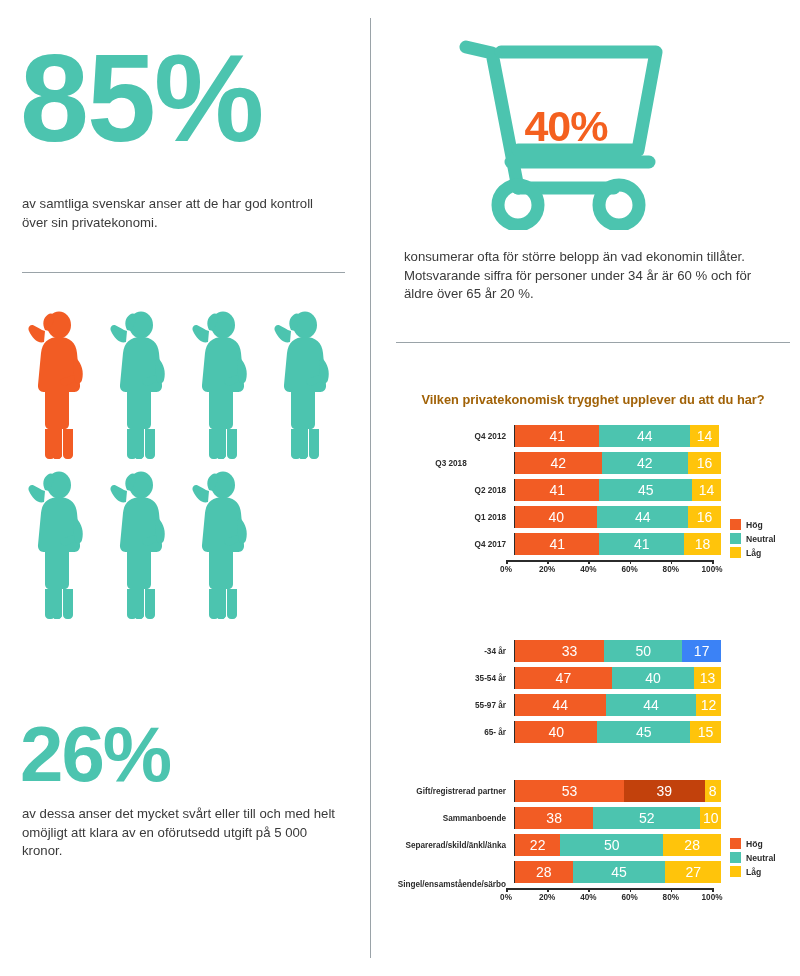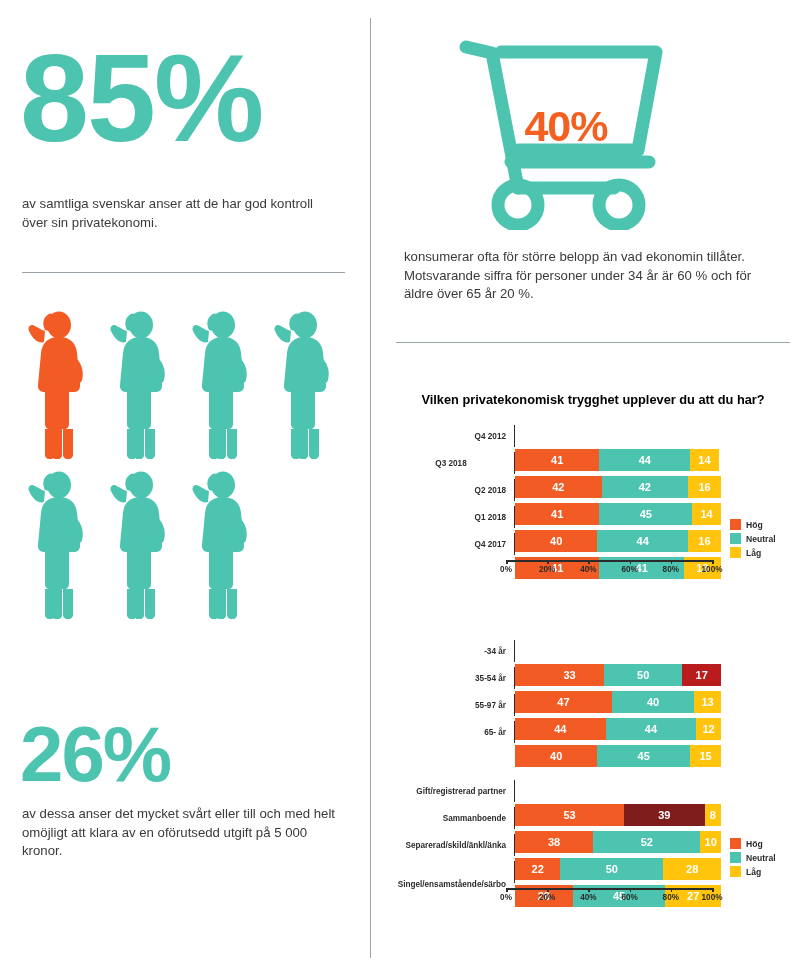--- a/index.html
+++ b/index.html
@@ -89,21 +89,21 @@
   }
   #text-cart { left: 404px; top: 248px; width: 360px; }
 
   .chart-title {
     position: absolute;
     left: 396px; top: 392px;
     width: 394px;
     text-align: center;
     font-size: 12.8px;
     font-weight: bold;
-    color: #000000;
+    color: #a16207;
   }
 
   
   .chart { position: absolute; }
   #chart-quarters { left: 396px; top: 425px; width: 394px; }
   #chart-age      { left: 396px; top: 640px; width: 394px; }
   #chart-house    { left: 396px; top: 780px; width: 394px; }
 
   .bar-row {
     display: flex;
@@ -125,24 +125,23 @@
     width: 206px;
     height: 22px;
     display: flex;
     border-left: 1.5px solid #2b2b2b;
   }
   .seg {
     height: 100%;
     display: flex;
     align-items: center;
     justify-content: center;
-    font-size: 11px;
-    font-weight: bold;
+    font-size: 14px;
+    font-weight: normal;
     color: #ffffff;
-    margin-top: 24px;
   }
   .seg.hog { background: #f25c24; }
   .seg.neutral { background: #4cc4af; }
   .seg.lag { background: #ffc40b; }
 
   .axis {
     margin-left: 110px;
     width: 206px;
     position: relative;
     height: 20px;
@@ -387,21 +386,21 @@
         <div class="axis-tick" style="left: 206px;"></div>
         <div class="axis-lbl" style="left: 206px;">100%</div>
       </div>
     </div>
   <div class="chart" id="chart-age">
       <div class="bar-row">
         <div class="bar-label" style="width: 110px;">-34 år</div>
         <div class="bar-track" style="width: 206px;">
           <div class="seg hog" style="width: 91px; background: rgb(242, 92, 36); padding-left: 20px;">33</div>
           <div class="seg neutral" style="width: 103px; background: rgb(76, 196, 175);">50</div>
-          <div class="seg lag" style="width: 51px; background: #b91c1c;">17</div>
+          <div class="seg lag" style="width: 51px; background: #3b82f6;">17</div>
         </div>
       </div>
       <div class="bar-row">
         <div class="bar-label" style="width: 110px;">35-54 år</div>
         <div class="bar-track" style="width: 206px;">
           <div class="seg hog" style="width: 96.82px; background: rgb(242, 92, 36);">47</div>
           <div class="seg neutral" style="width: 82.4px; background: rgb(76, 196, 175);">40</div>
           <div class="seg lag" style="width: 26.78px; background: rgb(255, 196, 11);">13</div>
         </div>
       </div>
@@ -420,21 +419,21 @@
           <div class="seg neutral" style="width: 92.7px; background: rgb(76, 196, 175);">45</div>
           <div class="seg lag" style="width: 30.9px; background: rgb(255, 196, 11);">15</div>
         </div>
       </div>
     </div>
   <div class="chart" id="chart-house">
       <div class="bar-row">
         <div class="bar-label" style="width: 110px;">Gift/registrerad partner</div>
         <div class="bar-track" style="width: 206px;">
           <div class="seg hog" style="width: 109.18px; background: rgb(242, 92, 36);">53</div>
-          <div class="seg neutral" style="width: 80.34px; background: #7f1d1d;">39</div>
+          <div class="seg neutral" style="width: 80.34px; background: #c2410c;">39</div>
           <div class="seg lag" style="width: 16.48px; background: rgb(255, 196, 11);">8</div>
         </div>
       </div>
       <div class="bar-row">
         <div class="bar-label" style="width: 110px;">Sammanboende</div>
         <div class="bar-track" style="width: 206px;">
           <div class="seg hog" style="width: 78.28px; background: rgb(242, 92, 36);">38</div>
           <div class="seg neutral" style="width: 107.12px; background: rgb(76, 196, 175);">52</div>
           <div class="seg lag" style="width: 20.6px; background: rgb(255, 196, 11);">10</div>
         </div>

